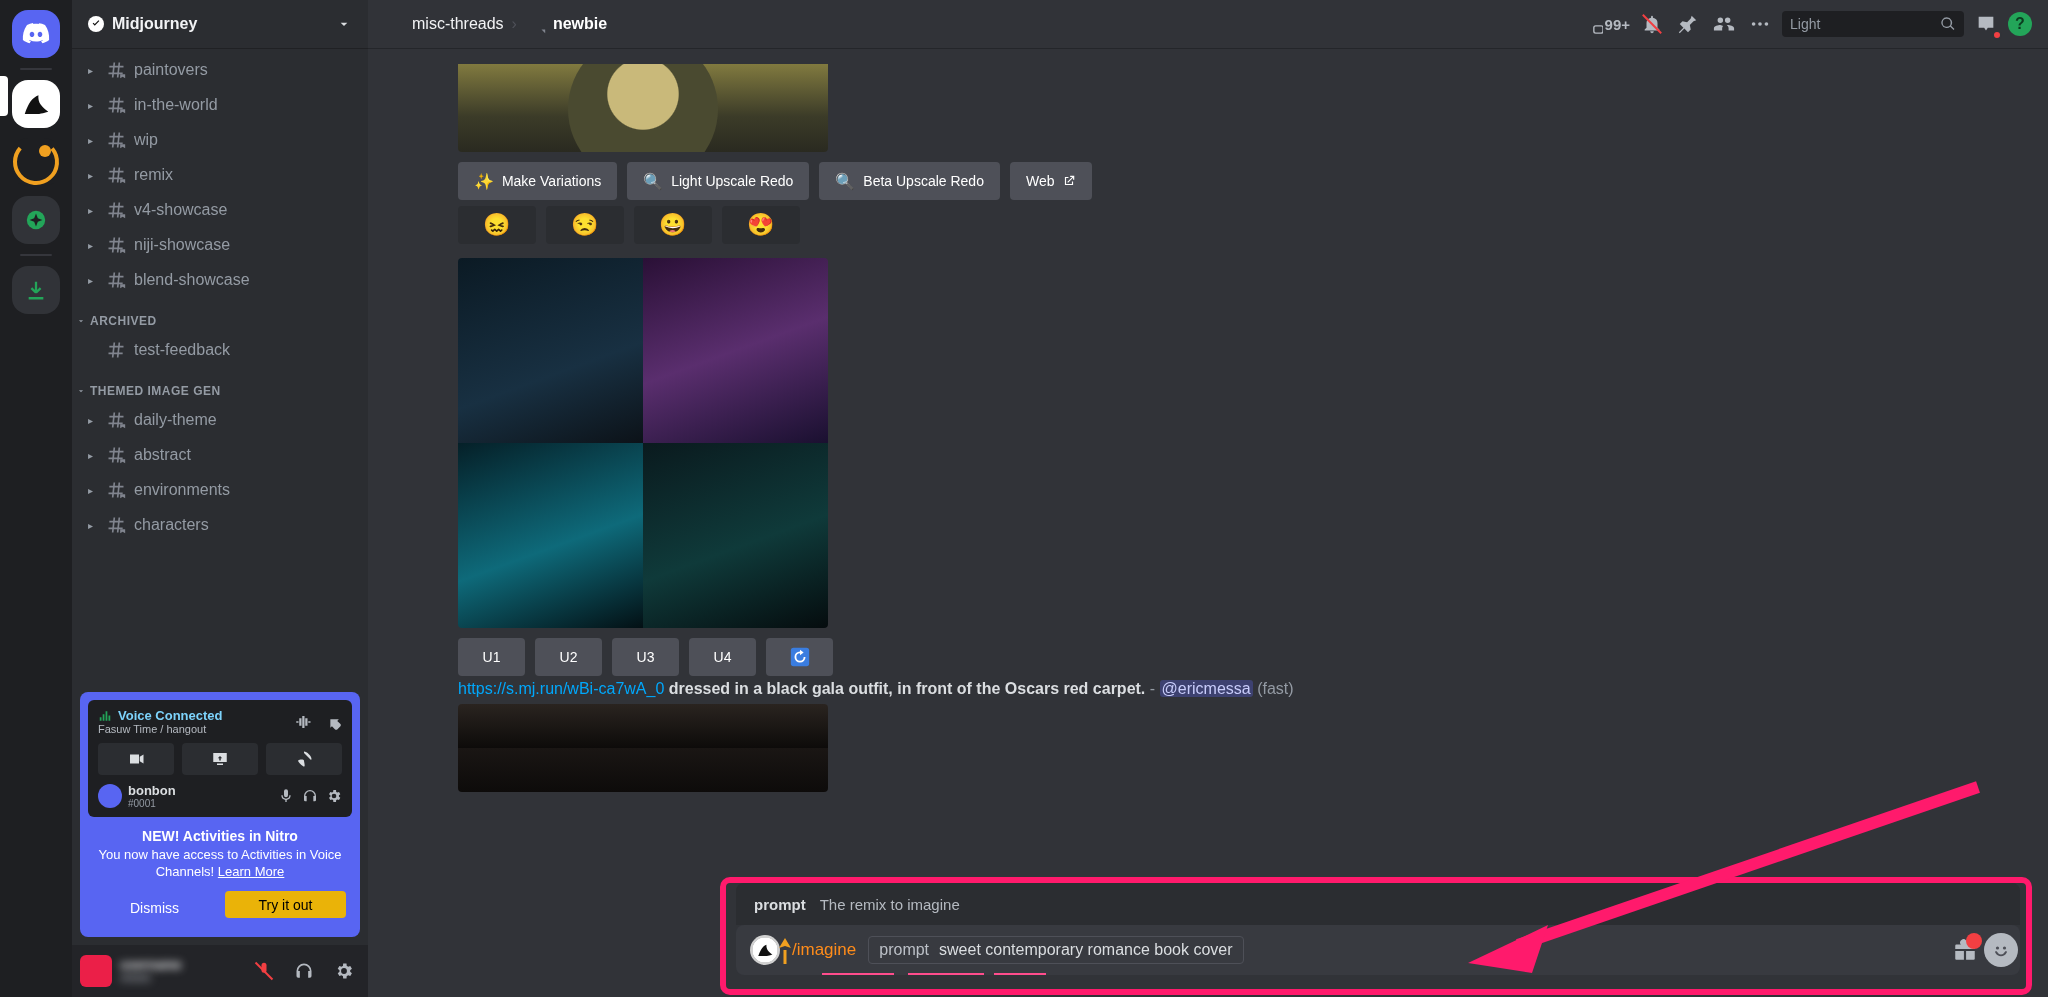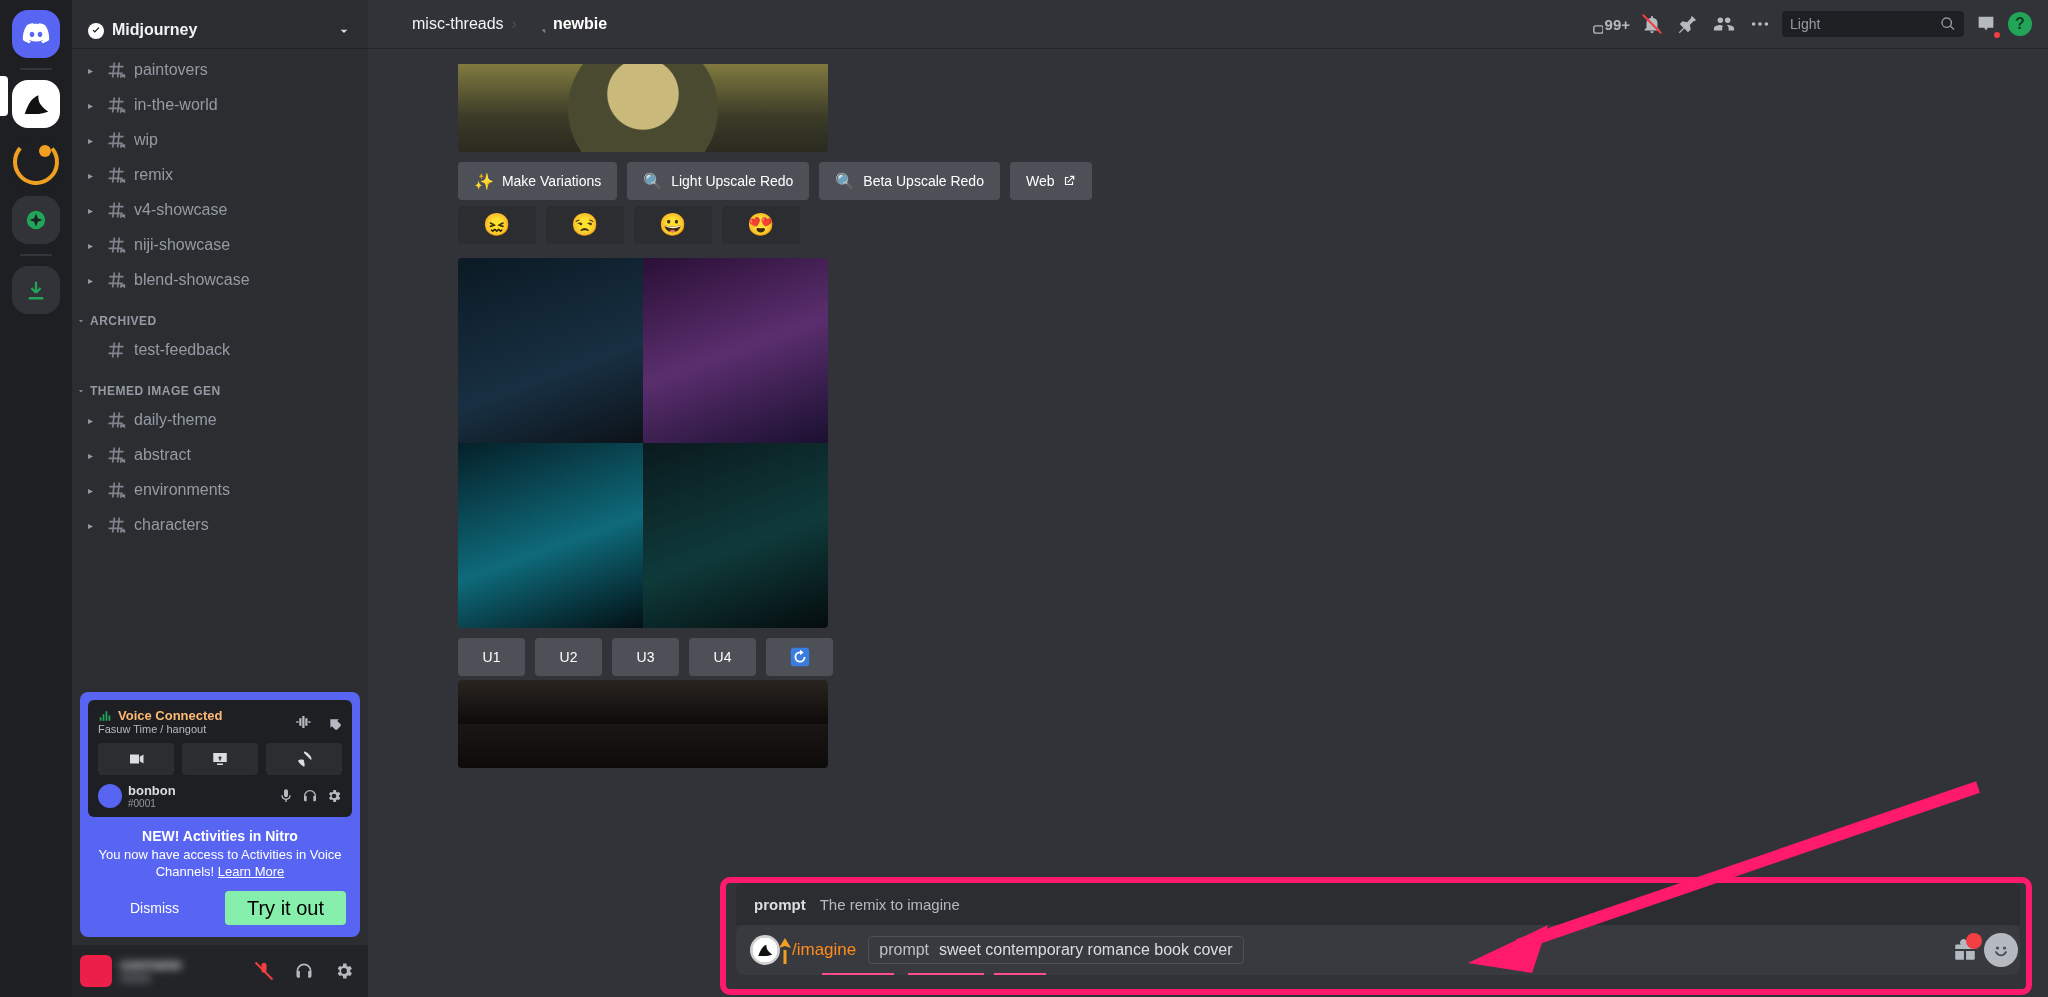--- a/index.html
+++ b/index.html
@@ -9,47 +9,47 @@
   .rail { position:absolute; left:0; top:0; width:72px; height:100%; background:#1e1f22; display:flex; flex-direction:column; align-items:center; padding-top:10px; gap:10px; }
   .rail .pill { width:48px; height:48px; border-radius:16px; background:#313338; display:flex; align-items:center; justify-content:center; color:#dbdee1; }
   .rail .pill.discord { background:#5865f2; color:#fff; border-radius:16px; }
   .rail .pill.active { border-radius:16px; background:#fff; color:#000; }
   .rail .sep { width:32px; height:2px; background:#35363c; border-radius:1px; }
   .rail .pill.green svg{color:#23a559;}
   .rail .indicator{position:absolute;left:0;width:8px;height:40px;background:#fff;border-radius:0 4px 4px 0;}
 
   
   .sidebar { position:absolute; left:72px; top:0; width:296px; height:100%; background:#2b2d31; display:flex; flex-direction:column; }
-  .server-header { height:48px; display:flex; align-items:flex-end; padding:9px 16px; box-shadow:0 1px 0 rgba(0,0,0,.25); cursor:pointer; }
+  .server-header { height:48px; display:flex; align-items:center; padding:9px 16px; box-shadow:0 1px 0 rgba(0,0,0,.25); cursor:pointer; }
   .server-header .badge{width:16px;height:16px;border-radius:50%;background:#fff;display:flex;align-items:center;justify-content:center;margin-right:8px;}
   .server-header .name{font-weight:600;font-size:16px;color:#f2f3f5;flex:1;}
   .server-header .chev{color:#dbdee1;}
   .channels { flex:1; overflow:hidden; padding:4px 0 8px 0; }
   .cat-label{display:flex;align-items:center;gap:4px;padding:16px 8px 4px 4px;color:#949ba4;font-size:12px;font-weight:600;letter-spacing:.5px;cursor:pointer;}
   .chan-row{display:flex;align-items:center;gap:8px;height:34px;padding:0 8px;margin:1px 8px;border-radius:4px;color:#949ba4;cursor:pointer;position:relative;}
   .chan-row .caret{width:10px;color:#949ba4;font-size:10px;visibility:hidden;}
   .chan-row.thread .caret{visibility:visible;}
   .chan-row .hash{color:#80848e;}
   .panel-area{padding:0 8px 8px 8px;}
 
   
   .nitro-card{background:#5865f2;border-radius:8px;padding:8px;color:#fff;}
   .nitro-inner{background:#1e1f22;border-radius:6px;padding:8px 10px;display:flex;flex-direction:column;gap:8px;}
   .vc-row{display:flex;align-items:center;justify-content:space-between;color:#b5bac1;font-size:12px;}
-  .vc-title{color:#fdba74;font-weight:600;font-size:13px;}
+  .vc-title{color:#7dd3fc;font-weight:600;font-size:13px;}
   .btnrow{display:flex;gap:8px;}
   .sqbtn{flex:1;height:32px;background:#2b2d31;border-radius:4px;display:flex;align-items:center;justify-content:center;color:#dbdee1;cursor:pointer;}
   .user-mini{display:flex;align-items:center;gap:8px;color:#dbdee1;font-size:13px;}
   .user-mini .av{width:24px;height:24px;border-radius:50%;background:#5865f2;position:relative;}
   .nitro-text{padding:10px 6px 0 6px;text-align:center;font-size:13px;line-height:1.35;}
   .nitro-text .tt{font-weight:700;font-size:14px;}
   .nitro-text a{color:#fff;text-decoration:underline;}
   .nitro-btnrow{display:flex;gap:10px;padding:10px 6px 4px 6px;}
   .btn-ghost{flex:1;height:34px;display:flex;align-items:center;justify-content:center;color:#fff;font-size:14px;cursor:pointer;border-radius:4px;}
-  .btn-white{flex:1;height:34px;display:flex;align-items:center;justify-content:center;background:#86efac;color:#000;font-size:20px;font-weight:500;border-radius:4px;cursor:pointer;}
+  .btn-white{flex:1;height:27px;display:flex;align-items:center;justify-content:center;background:#eab308;color:#000;font-size:14px;font-weight:500;border-radius:4px;cursor:pointer;}
 
   
   .userbar{height:52px;background:#232428;display:flex;align-items:center;padding:0 8px;gap:8px;}
   .userbar .av{width:32px;height:32px;border-radius:6px;background:#eb1f48;}
   .userbar .info{flex:1;display:flex;flex-direction:column;line-height:1.1;}
   .userbar .info .n{font-size:13px;font-weight:600;color:#f2f3f5;filter:blur(4px);}
   .userbar .info .d{font-size:11px;color:#b5bac1;filter:blur(4px);}
   .userbar .icn{width:32px;height:32px;display:flex;align-items:center;justify-content:center;color:#b5bac1;cursor:pointer;}
   .userbar .icn.muted{color:#f23f42;position:relative;}
   .strike{position:absolute;width:24px;height:2px;background:#f23f42;transform:rotate(45deg);}
@@ -520,20 +520,25 @@
         <div class="d-btn sm">U3</div>
         <div class="d-btn sm">U4</div>
         <div class="d-btn sm">
           <svg width="22" height="22" viewBox="0 0 24 24" fill="#fff">
             <rect x="2" y="2" width="20" height="20" rx="3" fill="#3a7de0"></rect>
             <path d="M12 6a6 6 0 106 6h-2a4 4 0 11-4-4v2l4-3-4-3z" fill="#fff"></path>
           </svg>
         </div>
       </div>
 
+    <div class="msg-text">
+      <span class="lnk">https://s.mj.run/wBi-ca7wA_0</span><b> dressed in a black gala outfit, in front of the Oscars red carpet.</b>
+      <span class="muted"> - </span><span class="mention">@ericmessa</span>
+      <span class="muted"> </span><span class="muted">(fast)</span>
+    </div>
     <div class="grid2x2 oscars">
       <div class="cell a"></div>
         <div class="cell b"></div>
         <div class="cell c"></div>
         <div class="cell d"></div>
     </div>
   </div>
 
   <div class="composer-highlight"></div>
 

